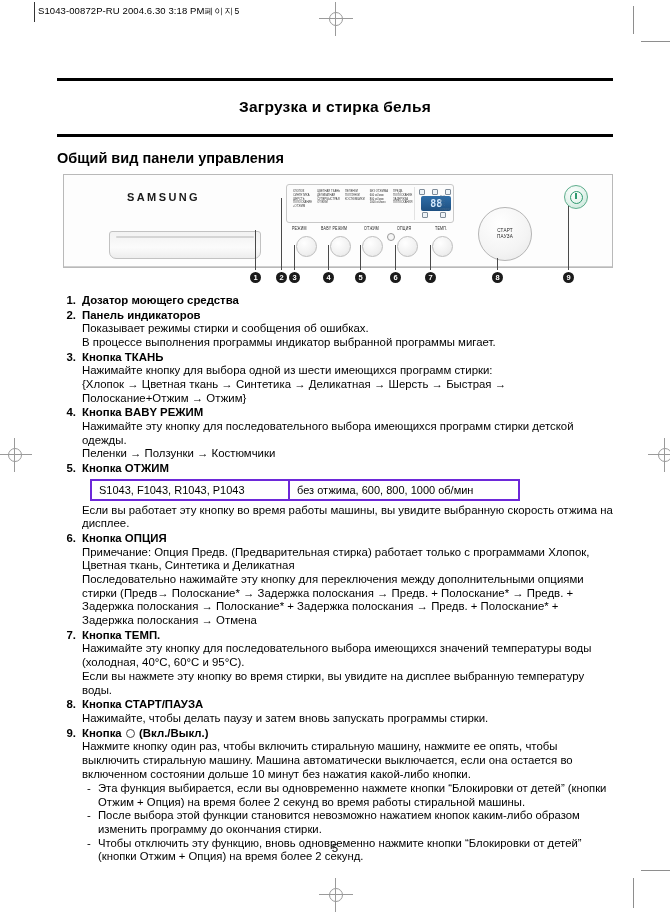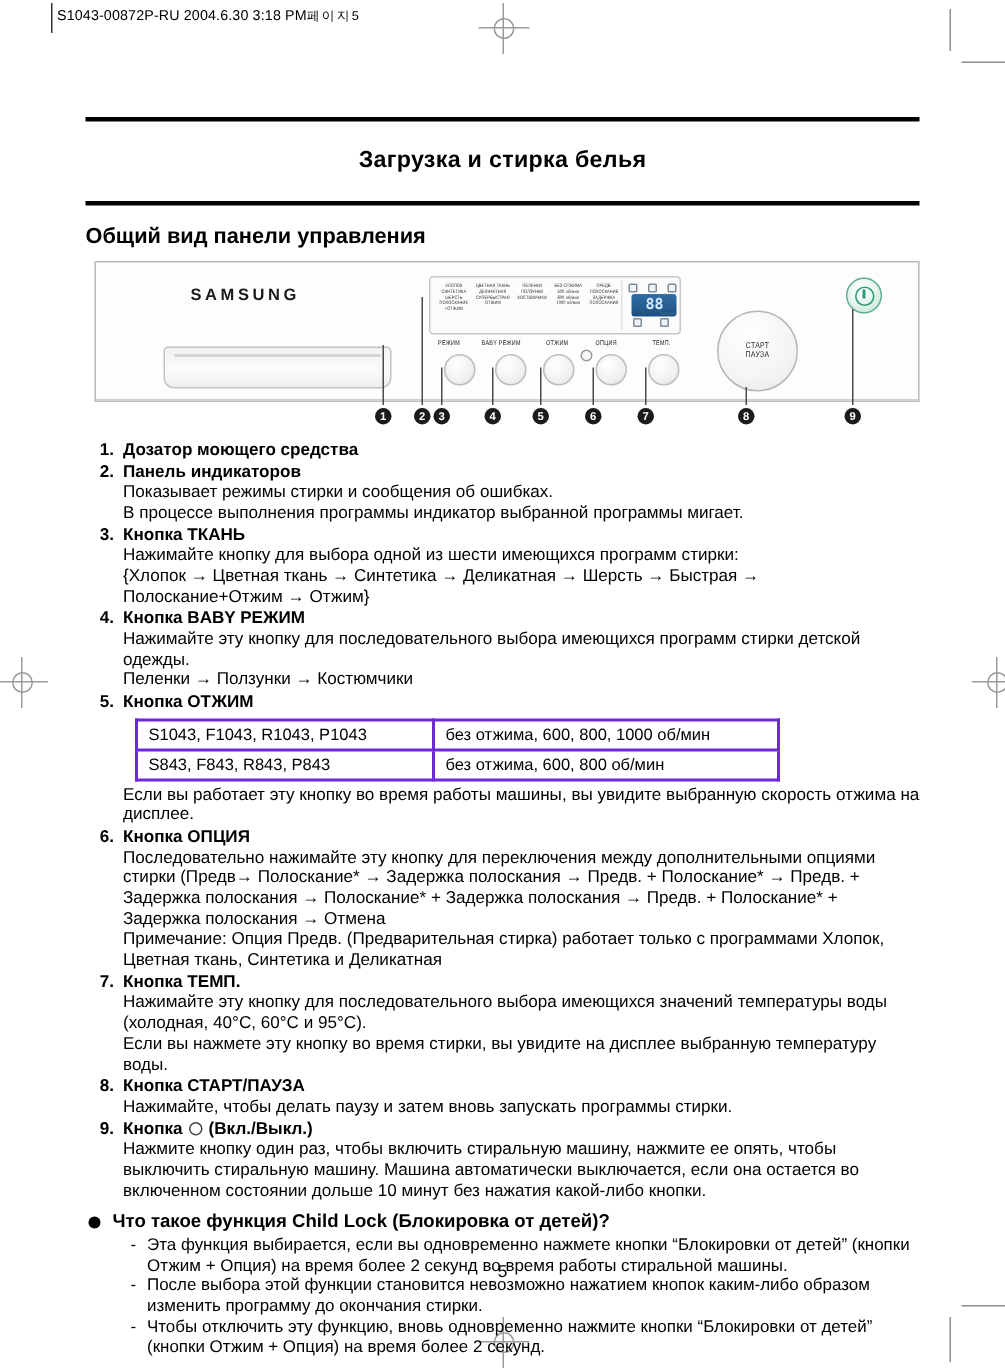--- a/index.html
+++ b/index.html
@@ -99,21 +99,20 @@
     height: 112px;
     margin-top: 2px;
   }
   .machine-body {
     position: absolute;
     left: 6px; top: 0;
     width: 550px; height: 94px;
     border: 1px solid #b9b9b9;
     background: #fdfdfd;
     box-sizing: border-box;
-    text-align: center;
   }
   .machine-body:after {
     content: "";
     position: absolute;
     left: 0; right: 0; bottom: 0;
     height: 1px;
     background: #cfcfcf;
   }
   .brand {
     position: absolute;
@@ -584,34 +583,30 @@
 
     <li>
       <span class="num">5.</span>
       <span class="hd">Кнопка ОТЖИМ</span>
       <table class="spec-table">
         <tbody>
             <tr>
           <td class="model">S1043, F1043, R1043, P1043</td>
           <td>без отжима,  600,  800,  1000 об/мин</td>
         </tr>
-        <tr>
-          <td class="model">S843, F843, R843, P843</td>
-          <td>без отжима,  600,  800 об/мин</td>
-        </tr>
       </tbody>
         </table>
       <p>Если вы работает эту кнопку во время работы машины, вы увидите выбранную скорость отжима на дисплее.</p>
     </li>
 
     <li>
       <span class="num">6.</span>
       <span class="hd">Кнопка ОПЦИЯ</span>
+      <p>Примечание: Опция Предв. (Предварительная стирка) работает только с программами Хлопок, Цветная ткань, Синтетика и Деликатная</p>
       <p>Последовательно нажимайте эту кнопку для переключения между дополнительными опциями стирки (Предв→  Полоскание* → Задержка полоскания → Предв. + Полоскание* → Предв. + Задержка полоскания → Полоскание* + Задержка полоскания → Предв. + Полоскание* + Задержка полоскания → Отмена</p>
-      <p>Примечание: Опция Предв. (Предварительная стирка) работает только с программами Хлопок, Цветная ткань, Синтетика и Деликатная</p>
     </li>
 
     <li>
       <span class="num">7.</span>
       <span class="hd">Кнопка ТЕМП.</span>
       <p>Нажимайте эту кнопку для последовательного выбора имеющихся значений температуры воды (холодная, 40°C, 60°C и 95°C).</p>
       <p>Если вы нажмете эту кнопку во время стирки, вы увидите на дисплее выбранную температуру воды.</p>
     </li>
 
     <li>
@@ -624,24 +619,20 @@
       <span class="num">9.</span>
       <span class="hd">
         <span>Кнопка</span>
         <span class="power-inline"></span>
         <span>(Вкл./Выкл.)</span>
       </span>
       <p>Нажмите кнопку один раз, чтобы включить стиральную машину, нажмите ее опять, чтобы выключить стиральную машину. Машина автоматически выключается, если она остается во включенном состоянии дольше 10 минут без нажатия какой-либо кнопки.</p>
     </li>
   </ol>
 
-  <div class="bullet-head">
-    <span class="dot"></span>
-    <span>Что такое функция Child Lock (Блокировка от детей)?</span>
-  </div>
   <ul class="dashlist">
     <li>
       <span class="dash">-</span>
       <span>Эта функция выбирается, если вы одновременно нажмете кнопки “Блокировки от детей” (кнопки Отжим + Опция) на время более 2 секунд во время работы стиральной машины.</span>
     </li>
     <li>
       <span class="dash">-</span>
       <span>После выбора этой функции становится невозможно нажатием кнопок каким-либо образом изменить программу до окончания стирки.</span>
     </li>
     <li>

